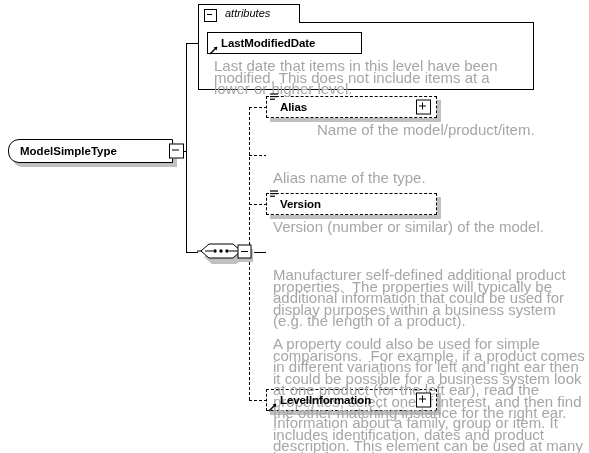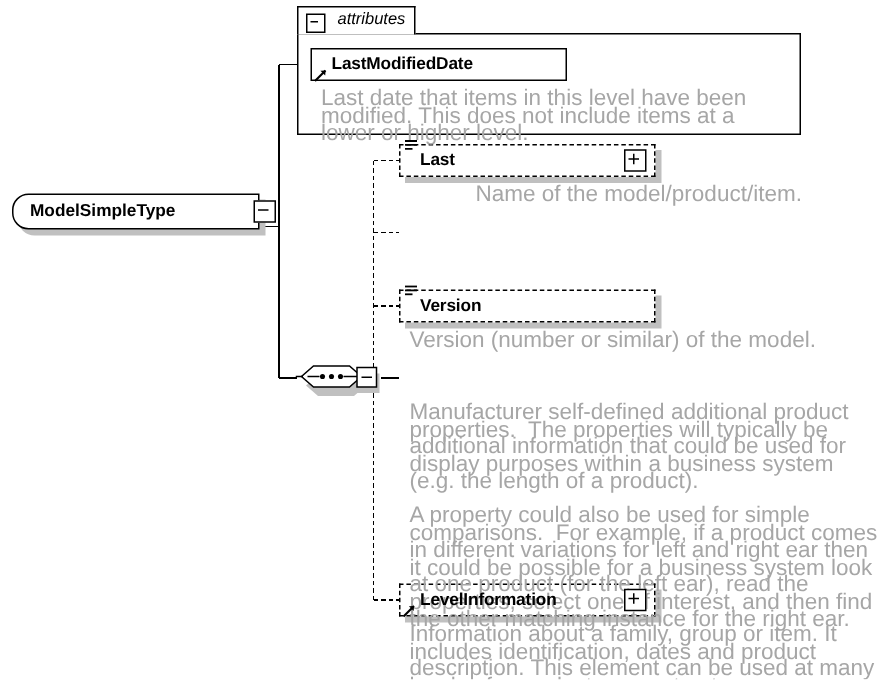--- a/index.html
+++ b/index.html
@@ -112,21 +112,21 @@
     top: 2px;
     width: 1px;
     height: 7px;
     background: #000000;
   }
 
   
   #root-node {
     position: absolute;
     left: 8px;
-    top: 129px;
+    top: 139px;
     width: 183px;
     height: 24px;
   }
   #root-node .shadow {
     position: absolute;
     left: 4px; top: 4px;
     width: 165px; height: 24px;
     background: #c0c0c0;
     border-radius: 11px 0 0 11px;
     z-index: 0;
@@ -158,21 +158,21 @@
     position: absolute;
     left: 198px;
     top: 4px;
     width: 336px;
     height: 86px;
   }
   #attributes-group .att-tab {
     position: absolute;
     left: 0;
     top: 0;
-    width: 79px;
+    width: 102px;
     height: 19px;
     box-sizing: border-box;
     border: 1px solid #000000;
     border-bottom: none;
     background: #ffffff;
     z-index: 2;
   }
   #attributes-group .att-body {
     position: absolute;
     left: 0;
@@ -266,21 +266,21 @@
   </div>
 
   <div id="attributes-group">
     <div class="att-body"></div>
     <div class="att-tab">
       <span class="att-expander"></span>
       <span class="att-tab-label">attributes</span>
     </div>
   </div>
 
-  <div class="node solid" style="left:207px; top:32px; width:171px;">
+  <div class="node solid" style="left:207px; top:32px; width:155px;">
     <div class="shadow"></div>
     <div class="face"></div>
     <svg class="glyph-arrow" viewBox="0 0 10 10">
       <path d="M1 9 L8 2" stroke="#000" stroke-width="1.4" fill="none"></path>
       <path d="M8 2 L4.6 2.2 L7.8 5.4 Z" fill="#000"></path>
     </svg>
     <span class="label">LastModifiedDate</span>
   </div>
   <div class="doc" style="left:214px; top:60px; width:312px;">Last date that items in this level have been modified. This does not include items at a lower or higher level.</div>
 
@@ -307,25 +307,26 @@
   </div>
 
   <div class="node dashed" style="left:266px; top:96px; width:171px;">
     <div class="shadow"></div>
     <div class="face"></div>
     <svg class="glyph-seq" viewBox="0 0 8 8">
       <line x1="0" y1="1" x2="8" y2="1" stroke="#000" stroke-width="1.2"></line>
       <line x1="0" y1="3.6" x2="8" y2="3.6" stroke="#000" stroke-width="1.2"></line>
       <line x1="0" y1="6.2" x2="5" y2="6.2" stroke="#000" stroke-width="1.2"></line>
     </svg>
-    <span class="label">Last</span>
+    <span class="label">Alias</span>
     <span class="expander plus" style="right:6px;"></span>
   </div>
   <div class="doc" style="left:269px; top:124px; width:312px;padding-left:48px;">Name of the model/product/item.</div>
 
+  <div class="doc" style="left:273px; top:172px; width:312px;">Alias name of the type.</div>
 
   <div class="node dashed" style="left:266px; top:193px; width:171px;text-align:right;">
     <div class="shadow"></div>
     <div class="face"></div>
     <svg class="glyph-seq" viewBox="0 0 8 8">
       <line x1="0" y1="1" x2="8" y2="1" stroke="#000" stroke-width="1.2"></line>
       <line x1="0" y1="3.6" x2="8" y2="3.6" stroke="#000" stroke-width="1.2"></line>
       <line x1="0" y1="6.2" x2="5" y2="6.2" stroke="#000" stroke-width="1.2"></line>
     </svg>
     <span class="label">Version</span>

